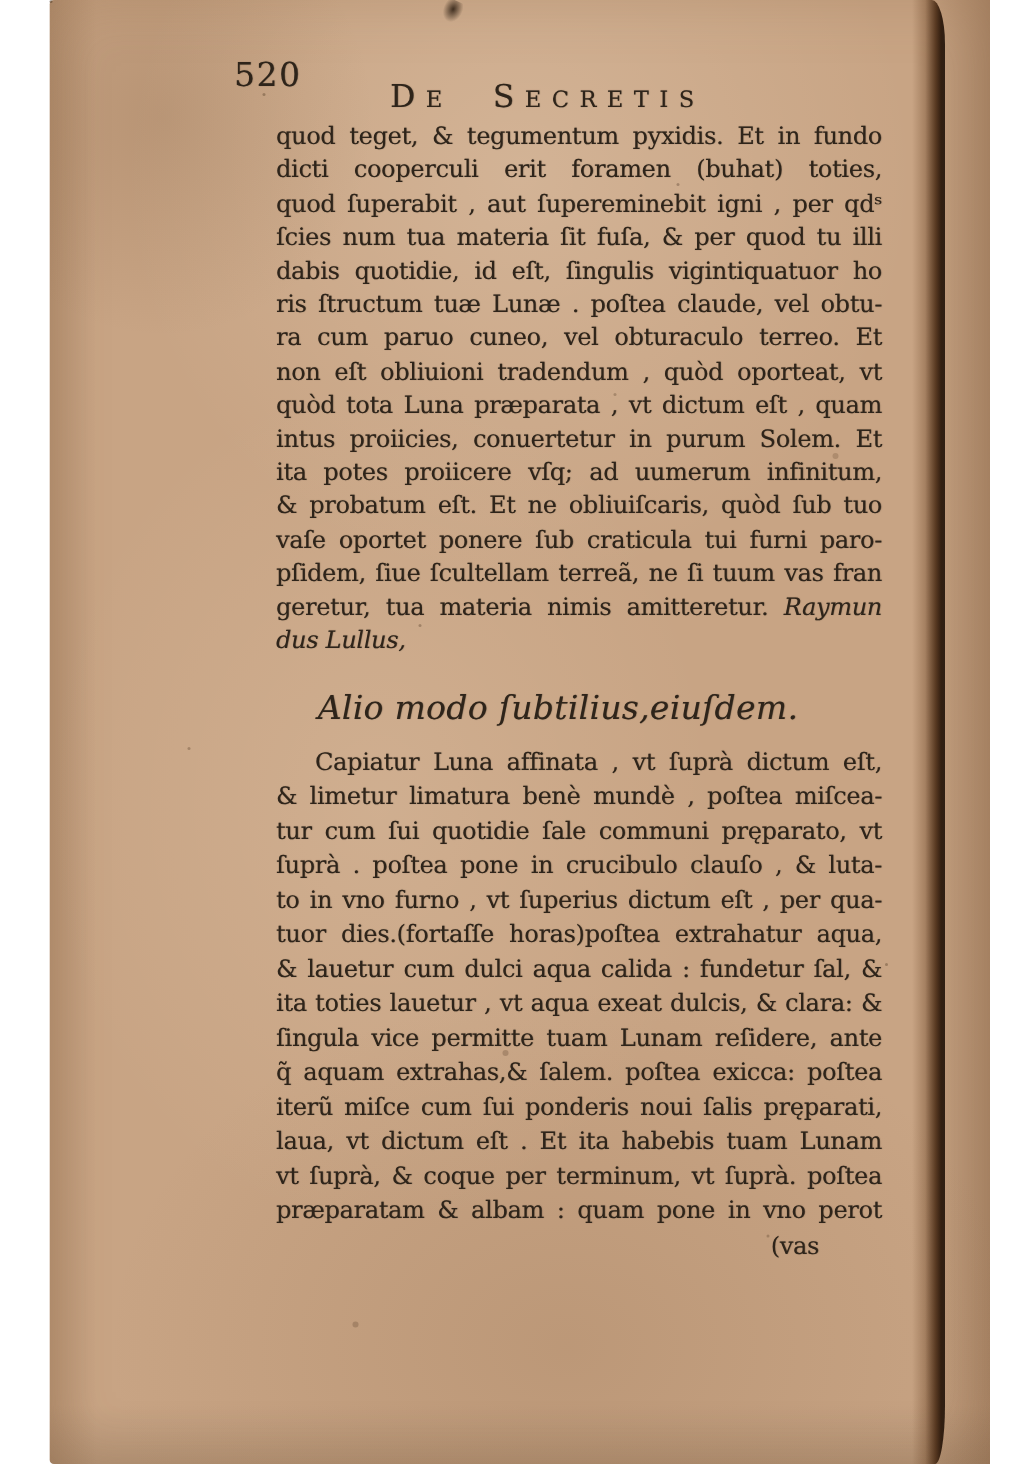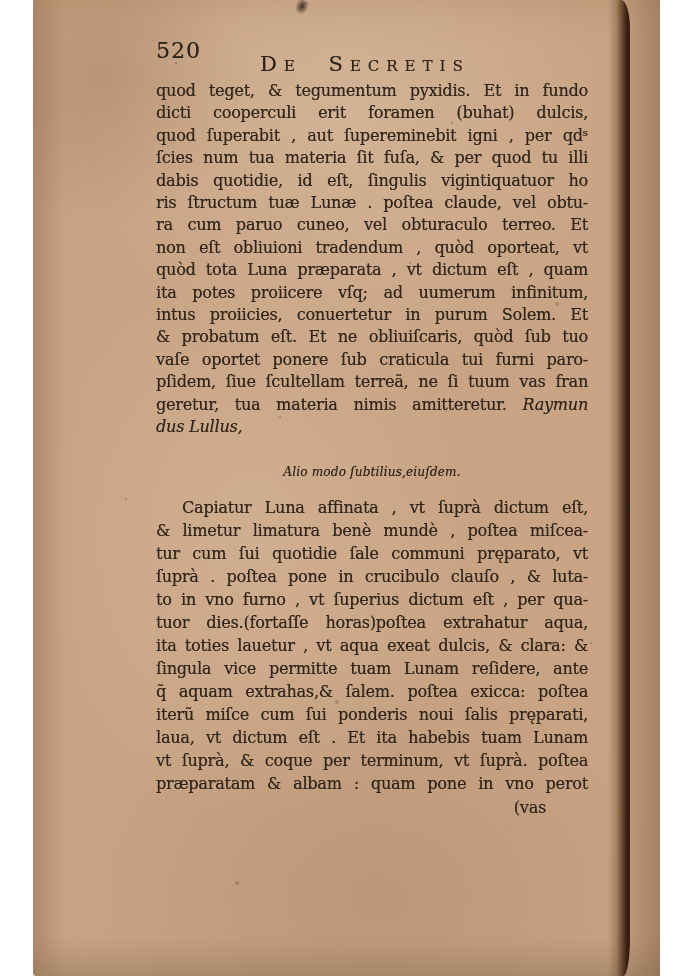--- a/index.html
+++ b/index.html
@@ -60,29 +60,30 @@
     font-variant-caps:small-caps;letter-spacing:7px;word-spacing:13px;
   }
   .text-block{
     position:absolute;left:156px;top:80px;width:432px;
     font-size:16px;letter-spacing:-0.2px;
   }
   .line{
     line-height:22.4px;
     text-align:justify;text-align-last:justify;
     white-space:normal;
+    margin-left:28px;
   }
   .p2 .line{line-height:23px;}
   .line.no-just{text-align:center;text-align-last:left;}
   .it{font-style:italic;}
   .indent{text-indent:26px;}
   .section-heading{
     line-height:23px;margin-top:22px;margin-bottom:12px;
     text-align:center;text-align-last:center;
-    font-style:italic;font-size:12px;letter-spacing:0.2px;
+    font-style:italic;font-size:22px;letter-spacing:0.2px;
   }
   .catchword{
     line-height:23px;margin-top:1px;
     text-align:right;text-align-last:right;padding-right:42px;
   }
 </style>
 </head>
 <body>
 
 <div class="paper">
@@ -93,46 +94,47 @@
 
 <div class="header-row ink">
   <span class="page-number">520</span>
   <span class="running-title">De Secretis</span>
 </div>
 
 <div class="text-block ink">
 
   <div class="p1">
     <div class="line">quod teget, &amp; tegumentum pyxidis. Et in fundo</div>
-    <div class="line">dicti cooperculi erit foramen (buhat) dulcis,</div>
+    <div class="line">dicti cooperculi erit foramen (buhat) toties,</div>
     <div class="line">quod ſuperabit , aut ſupereminebit igni , per qdˢ</div>
     <div class="line">ſcies num tua materia ſit fuſa, &amp; per quod tu illi</div>
     <div class="line">dabis quotidie, id eſt, ſingulis vigintiquatuor ho</div>
     <div class="line">ris ſtructum tuæ Lunæ . poſtea claude, vel obtu-</div>
     <div class="line">ra cum paruo cuneo, vel obturaculo terreo. Et</div>
     <div class="line">non eſt obliuioni tradendum , quòd oporteat, vt</div>
     <div class="line">quòd tota Luna præparata , vt dictum eſt , quam</div>
+    <div class="line">intus proiicies, conuertetur in purum Solem. Et</div>
     <div class="line">ita potes proiicere vſq; ad uumerum infinitum,</div>
-    <div class="line">intus proiicies, conuertetur in purum Solem. Et</div>
     <div class="line">&amp; probatum eſt. Et ne obliuiſcaris, quòd ſub tuo</div>
     <div class="line">vaſe oportet ponere ſub craticula tui furni paro-</div>
     <div class="line">pſidem, ſiue ſcultellam terreã, ne ſi tuum vas fran</div>
     <div class="line"><span>geretur, tua materia nimis amitteretur.</span> <span class="it">Raymun</span></div>
     <div class="line no-just it">dus Lullus,</div>
   </div>
 
   <div class="section-heading">Alio modo ſubtilius,eiuſdem.</div>
 
   <div class="p2">
     <div class="line indent">Capiatur Luna affinata , vt ſuprà dictum eſt,</div>
     <div class="line">&amp; limetur limatura benè mundè , poſtea miſcea-</div>
     <div class="line">tur cum ſui quotidie ſale communi pręparato, vt</div>
     <div class="line">ſuprà . poſtea pone in crucibulo clauſo , &amp; luta-</div>
     <div class="line">to in vno furno , vt ſuperius dictum eſt , per qua-</div>
     <div class="line">tuor dies.(fortaſſe horas)poſtea extrahatur aqua,</div>
+    <div class="line">&amp; lauetur cum dulci aqua calida : fundetur ſal, &amp;</div>
     <div class="line">ita toties lauetur , vt aqua exeat dulcis, &amp; clara: &amp;</div>
     <div class="line">ſingula vice permitte tuam Lunam reſidere, ante</div>
     <div class="line">q̃ aquam extrahas,&amp; ſalem. poſtea exicca: poſtea</div>
     <div class="line">iterũ miſce cum ſui ponderis noui ſalis pręparati,</div>
     <div class="line">laua, vt dictum eſt . Et ita habebis tuam Lunam</div>
     <div class="line">vt ſuprà, &amp; coque per terminum, vt ſuprà. poſtea</div>
     <div class="line">præparatam &amp; albam : quam pone in vno perot</div>
     <div class="line catchword">(vas</div>
   </div>
 

